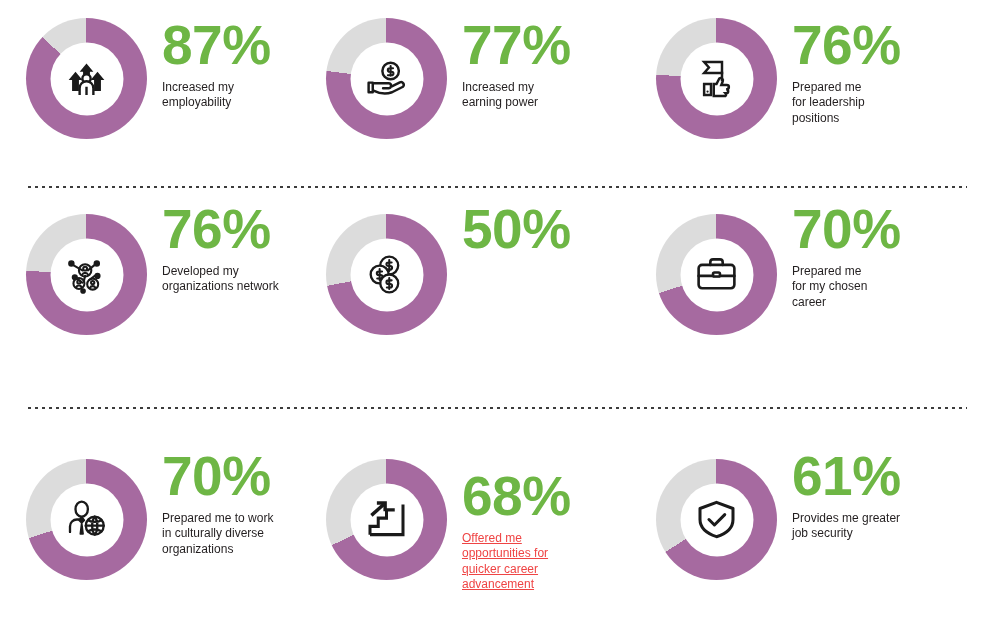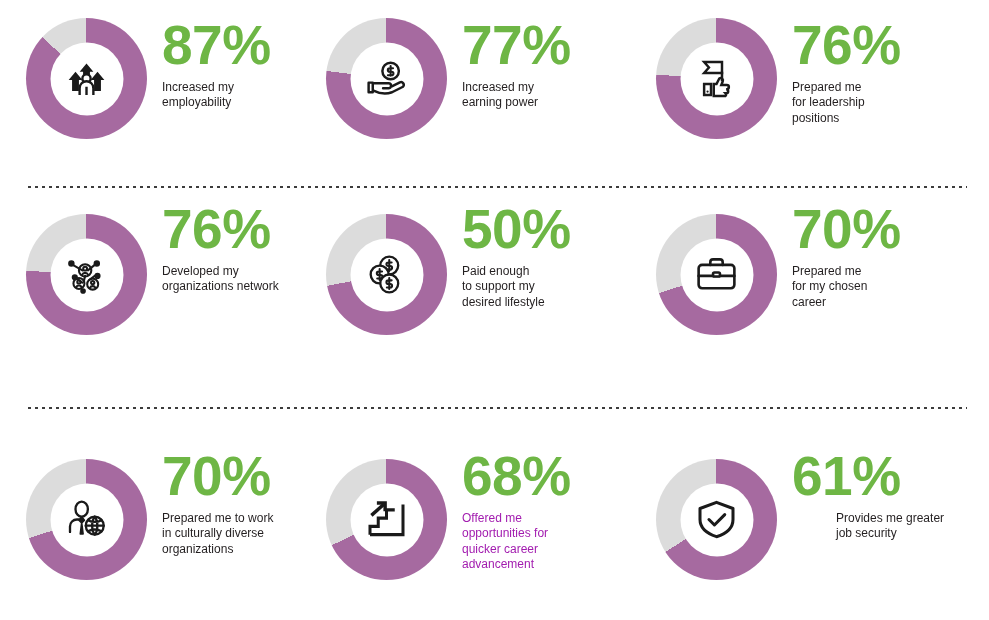--- a/index.html
+++ b/index.html
@@ -233,23 +233,20 @@
               <circle cx="22" cy="32" r="13"></circle>
               <path d="M22 24 v16 M25.5 27.5 h-5 a2.6 2.6 0 0 0 0 5.2 h3 a2.6 2.6 0 0 1 0 5.2 h-5" fill="none" stroke-width="3"></path>
               <circle cx="36" cy="45" r="13"></circle>
               <path d="M36 37 v16 M39.5 40.5 h-5 a2.6 2.6 0 0 0 0 5.2 h3 a2.6 2.6 0 0 1 0 5.2 h-5" fill="none" stroke-width="3"></path>
             </g>
           </svg>
         </div>
       </div>
       <div class="text-block">
         <div class="pct" style="color: rgb(110, 182, 69);">50%</div>
-        <div class="label" style="color: rgb(35, 31, 32);">Paid enough
-to support my
-desired lifestyle</div>
       </div>
     </div>
 
     <div class="stat col-3">
       <div class="donut-wrap">
         <div class="donut" style="background: conic-gradient(rgb(166, 106, 160) 0deg, rgb(166, 106, 160) 252deg, rgb(220, 220, 220) 252deg, rgb(220, 220, 220) 360deg);"></div>
         <div class="donut-hole">
           <svg viewBox="0 0 64 64">
             <g fill="none" stroke="#1a1a1a" stroke-width="3.8" stroke-linecap="round" stroke-linejoin="round">
               <rect x="6" y="18" width="52" height="34" rx="5"></rect>
@@ -305,42 +302,42 @@
             <g fill="none" stroke="#1a1a1a" stroke-width="4.4" stroke-linecap="butt" stroke-linejoin="miter">
               <path d="M8 54 h48 V10"></path>
               <path d="M8 54 V42 h12 V30 h12 V18 h12"></path>
               <path d="M10 26 L28 10" stroke-width="5"></path>
               <path d="M18 8 h12 v12" stroke-width="5" stroke-linecap="butt"></path>
             </g>
           </svg>
         </div>
       </div>
       <div class="text-block">
-        <div class="pct" style="color: rgb(110, 182, 69);">68%</div>
-        <div class="label" style="color: #a21caf;">Offered me
+        <div class="pct" style="color: rgb(110, 182, 69); margin-top: 20px;">68%</div>
+        <div class="label" style="color: #ef4444; text-decoration: underline;">Offered me
 opportunities for
 quicker career
 advancement</div>
       </div>
     </div>
 
     <div class="stat col-3">
       <div class="donut-wrap">
         <div class="donut" style="background: conic-gradient(rgb(166, 106, 160) 0deg, rgb(166, 106, 160) 237.6deg, rgb(220, 220, 220) 237.6deg, rgb(220, 220, 220) 360deg);"></div>
         <div class="donut-hole">
           <svg viewBox="0 0 64 64">
             <g fill="none" stroke="#1a1a1a" stroke-width="4.4" stroke-linecap="round" stroke-linejoin="round">
               <path d="M32 7 L56 16 v16 c0 13 -11 21 -24 25 C20 53 8 45 8 32 V16 Z"></path>
               <path d="M21 32 l8 8 l15 -15"></path>
             </g>
           </svg>
         </div>
       </div>
       <div class="text-block">
         <div class="pct" style="color: rgb(110, 182, 69);">61%</div>
-        <div class="label" style="color: rgb(35, 31, 32); margin-left: 44px;">Provides me greater
+        <div class="label" style="color: rgb(35, 31, 32);">Provides me greater
 job security</div>
       </div>
     </div>
 
   </div>
 
 </div>
 
 </body></html>

